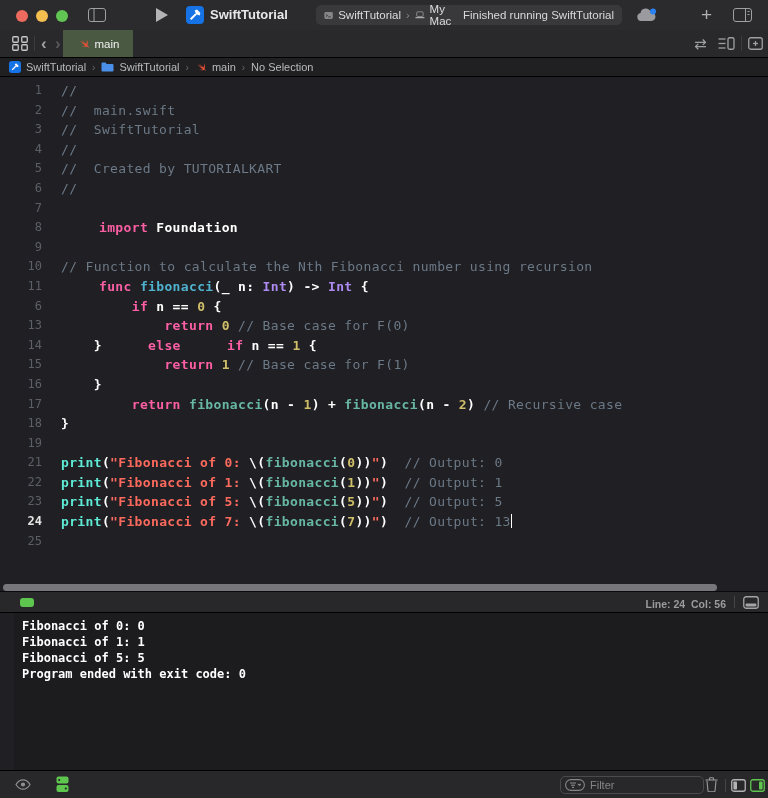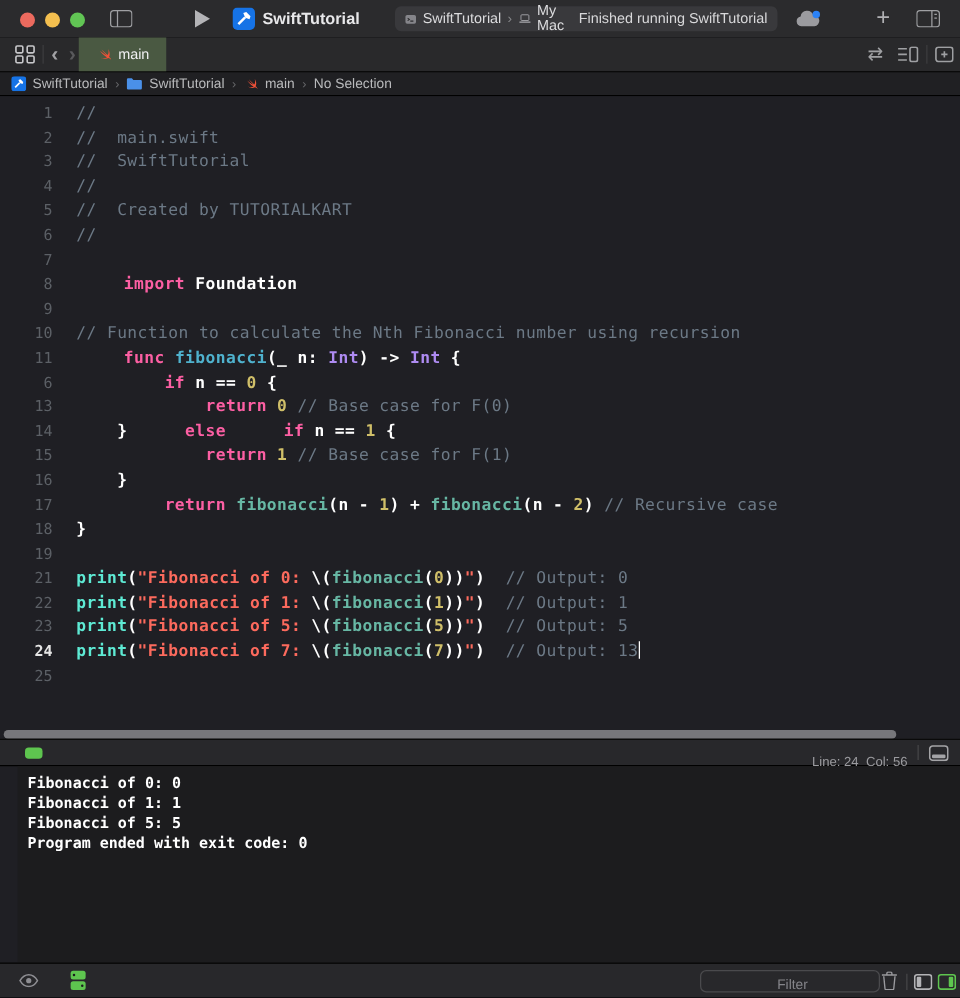--- a/index.html
+++ b/index.html
@@ -53,32 +53,32 @@
   .tok-d{color:#4fb2ce;font-weight:600;}
   .tok-f{color:#67b7a4;font-weight:600;}
   .tok-t{color:#ae8bf2;font-weight:600;}
   .tok-pr{color:#5eead4;font-weight:600;}
   .caret{display:inline-block;width:1.5px;height:14px;background:#fff;vertical-align:-2px;}
   .hscroll{position:absolute;left:3px;bottom:4px;width:714px;height:7px;background:#77777b;border-radius:4px;}
 
   
   .editorbar{top:591px;height:22px;background:#28282b;border-top:1px solid #0a0a0a;border-bottom:1px solid #000;box-sizing:border-box;}
   .runstate{position:absolute;left:20px;top:6px;width:14px;height:9px;border-radius:3px;background:#5ec54f;}
-  .linecol{position:absolute;right:42px;top:8px;line-height:20px;font-size:10.5px;font-weight:400;color:#9b9b9f;white-space:pre;}
+  .linecol{position:absolute;right:42px;top:2px;line-height:20px;font-size:10.5px;font-weight:700;color:#9b9b9f;white-space:pre;}
   .ebar-div{position:absolute;right:33px;top:4px;width:1px;height:12px;background:#454548;}
 
   
   .console{top:613px;height:157px;background:#1c1c1e;padding:5px 0 0 8px;box-sizing:border-box;margin-left:14px;}
   .conline{font-family:"DejaVu Sans Mono","Liberation Mono",monospace;font-size:12px;font-weight:bold;
       color:#ffffff;line-height:16px;white-space:pre;}
 
   
   .bottombar{top:770px;height:28px;background:#28282b;border-top:1px solid #000;box-sizing:border-box;}
   .filterpill{position:absolute;left:560px;top:5px;width:138px;height:16px;border:1px solid #4a4a4d;border-radius:5px;
-      display:flex;align-items:center;padding-left:4px;gap:5px;flex-direction:column;}
+      display:flex;align-items:center;padding-left:4px;gap:5px;}
   .filterph{font-size:11px;color:#85858a;}
   .bbar-div{position:absolute;left:725px;top:8px;width:1px;height:13px;background:#454548;}
 </style>
 </head>
 <body>
 
 <div id="app">
 
   <div class="band titlebar">
     <div class="tl close"></div>

